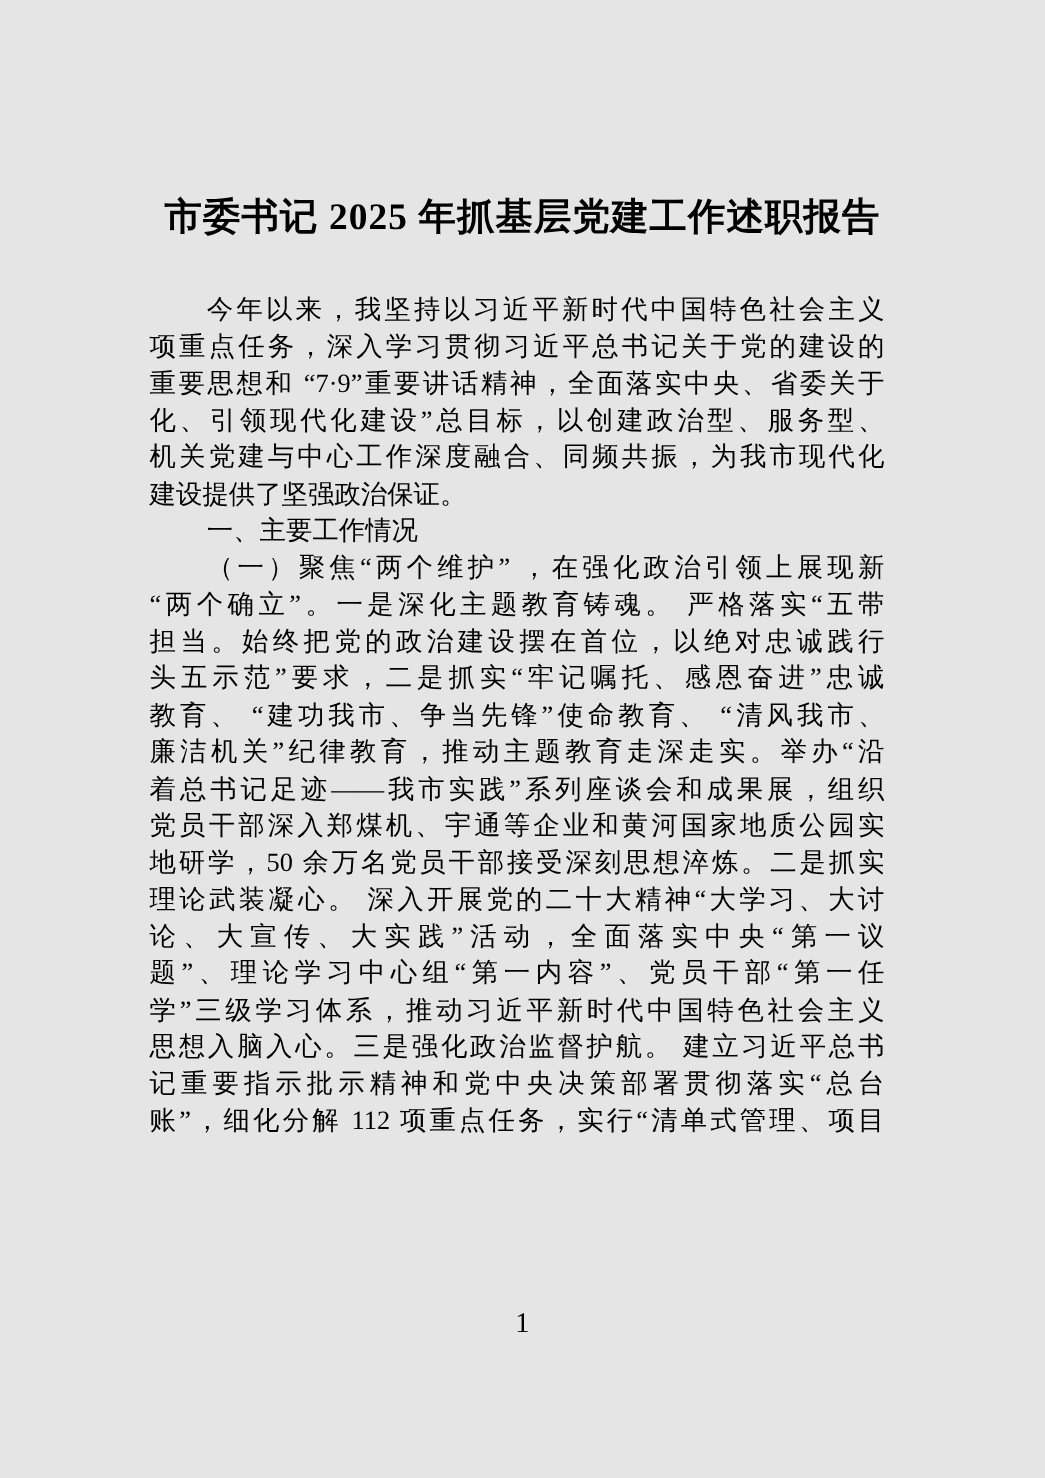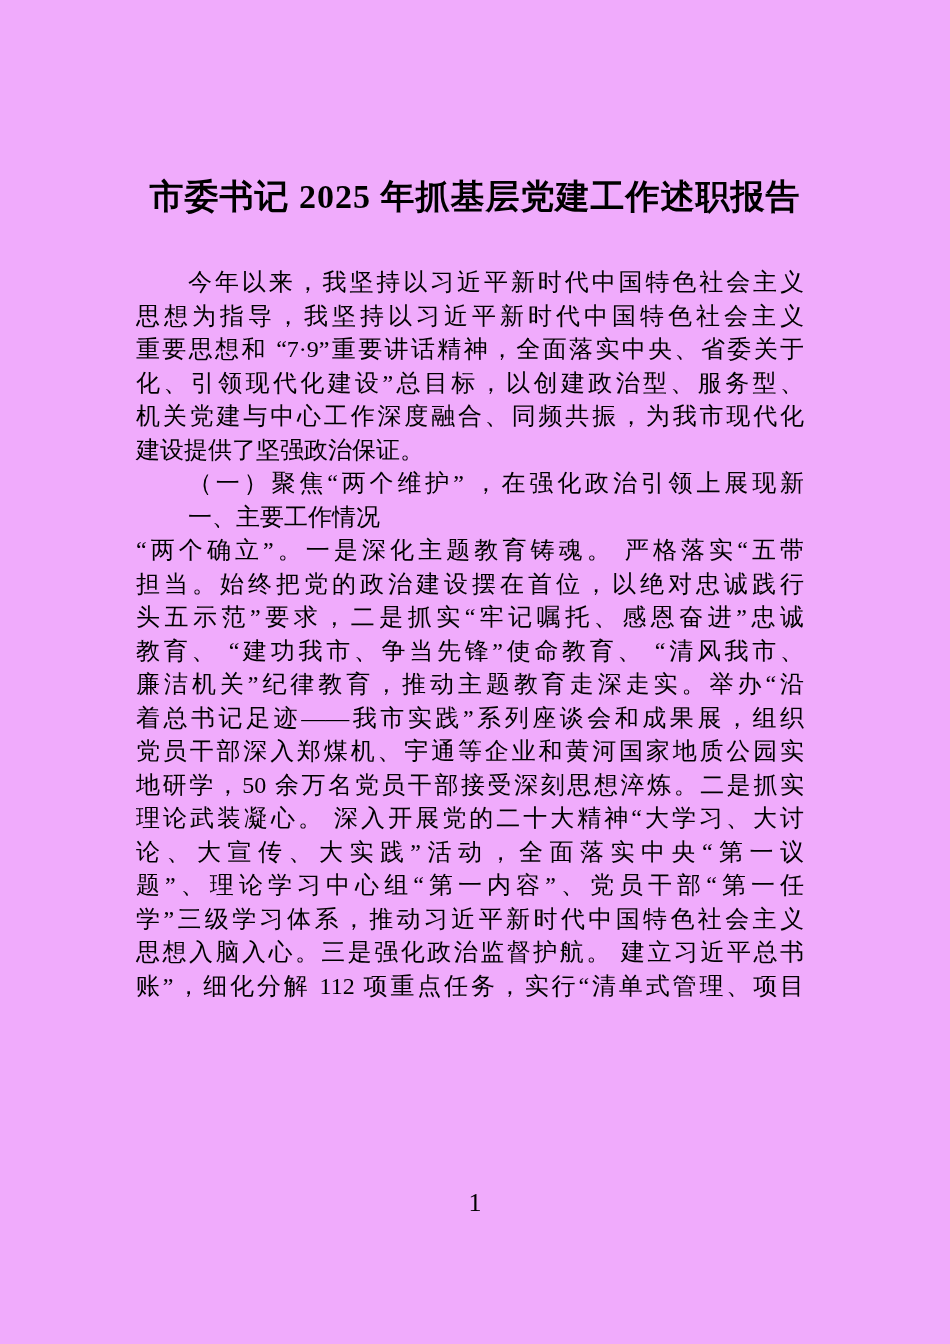--- a/index.html
+++ b/index.html
@@ -4,21 +4,21 @@
 <style>
   html, body {
     margin: 0;
     padding: 0;
     background: #ffffff;
   }
   .page {
     position: relative;
     width: 950px;
     height: 1344px;
-    background: #f0abfc;
+    background: #e5e5e5;
     overflow: hidden;
     font-family: "Liberation Serif", "DejaVu Serif", serif;
     color: #000000;
   }
   .doc-title {
     position: absolute;
     top: 174px;
     left: 70px;
     right: 70px;
     text-align: center;
@@ -57,37 +57,38 @@
 </style>
 </head>
 <body>
 
 <div class="page">
   <div class="doc-title">市委书记 2025 年抓基层党建工作述职报告</div>
 
   <div class="doc-body">
 
   <div class="line indent justify">今年以来，我坚持以习近平新时代中国特色社会主义</div>
-      <div class="line justify">思想为指导，我坚持以习近平新时代中国特色社会主义</div>
+      <div class="line justify">项重点任务，深入学习贯彻习近平总书记关于党的建设的</div>
       <div class="line justify">重要思想和 “7·9”重要讲话精神，全面落实中央、省委关于</div>
       <div class="line justify">化、引领现代化建设”总目标，以创建政治型、服务型、</div>
       <div class="line justify">机关党建与中心工作深度融合、同频共振，为我市现代化</div>
       <div class="line">建设提供了坚强政治保证。</div>
+      <div class="line indent">一、主要工作情况</div>
       <div class="line indent justify">（一）聚焦“两个维护” ，在强化政治引领上展现新</div>
-      <div class="line indent">一、主要工作情况</div>
       <div class="line justify">“两个确立”。一是深化主题教育铸魂。 严格落实“五带</div>
       <div class="line justify">担当。始终把党的政治建设摆在首位，以绝对忠诚践行</div>
       <div class="line justify">头五示范”要求，二是抓实“牢记嘱托、感恩奋进”忠诚</div>
       <div class="line justify">教育、 “建功我市、争当先锋”使命教育、 “清风我市、</div>
       <div class="line justify">廉洁机关”纪律教育，推动主题教育走深走实。举办“沿</div>
       <div class="line justify">着总书记足迹——我市实践”系列座谈会和成果展，组织</div>
       <div class="line justify">党员干部深入郑煤机、宇通等企业和黄河国家地质公园实</div>
       <div class="line justify">地研学，50 余万名党员干部接受深刻思想淬炼。二是抓实</div>
       <div class="line justify">理论武装凝心。 深入开展党的二十大精神“大学习、大讨</div>
       <div class="line justify">论、大宣传、大实践”活动，全面落实中央“第一议</div>
       <div class="line justify">题”、理论学习中心组“第一内容”、党员干部“第一任</div>
       <div class="line justify">学”三级学习体系，推动习近平新时代中国特色社会主义</div>
       <div class="line justify">思想入脑入心。三是强化政治监督护航。 建立习近平总书</div>
+      <div class="line justify">记重要指示批示精神和党中央决策部署贯彻落实“总台</div>
       <div class="line justify">账”，细化分解 112 项重点任务，实行“清单式管理、项目</div>
     </div>
 
   <div class="page-number">1</div>
 </div>
 
 </body></html>

